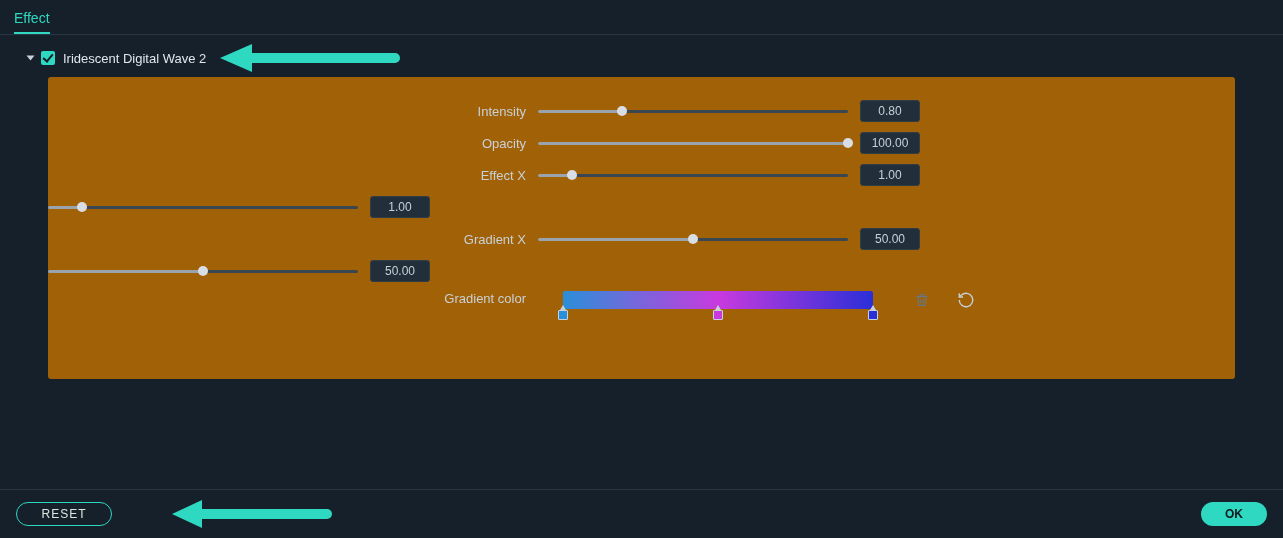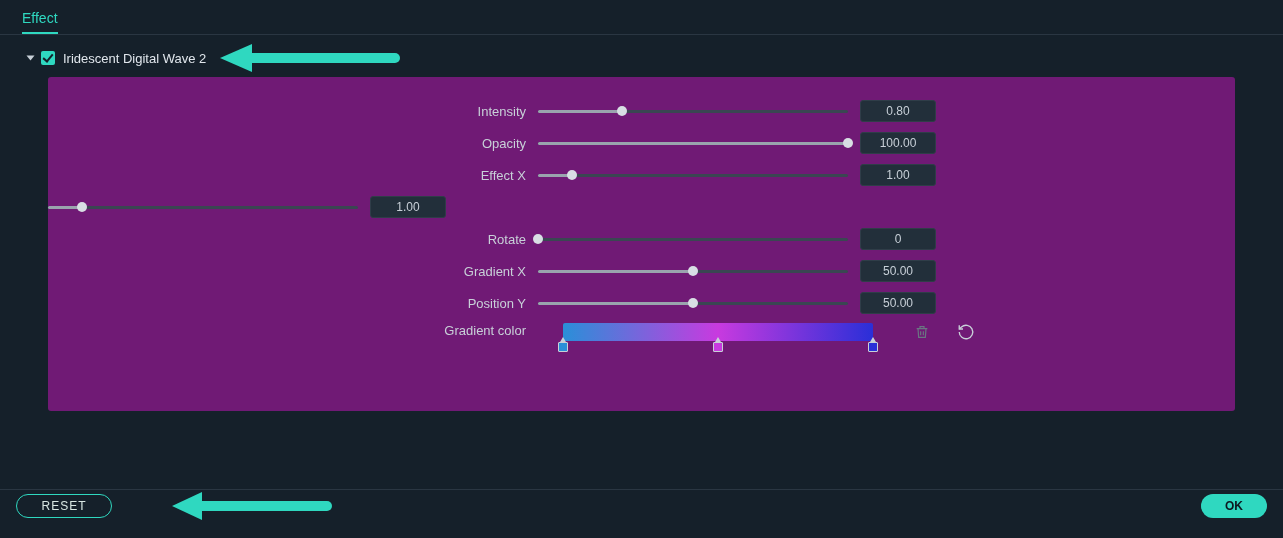--- a/index.html
+++ b/index.html
@@ -7,21 +7,21 @@
     width: 1283px;
     height: 538px;
     background: #15202a;
     font-family: "Segoe UI", Arial, sans-serif;
     font-size: 13px;
     color: #c8d0d8;
     overflow: hidden;
     position: relative;
   }
   .header {
-    padding: 10px 16px 0 20px;
+    padding: 10px 16px 0 12px;
   }
   .tab-title {
     display: inline-block;
     color: #2fd8c0;
     font-size: 14px;
     padding-bottom: 6px;
     border-bottom: 2px solid #2fd8c0;
     margin-left: 2px;
   }
   .divider {
@@ -74,21 +74,21 @@
   .arrow-head {
     position: absolute;
     left: 0; top: -3px;
     width: 0; height: 0;
     border-right: 32px solid #2fd8c0;
     border-top: 14px solid transparent;
     border-bottom: 14px solid transparent;
   }
   .panel {
     margin: 0 48px 0 48px;
-    background: #701a75;
+    background: #a16207;
     border-radius: 3px;
     padding: 18px 0 60px 0;
     position: relative;
   }
   .row {
     display: flex;
     align-items: center;
     height: 32px;
   }
   .lbl {
@@ -121,21 +121,21 @@
   .thumb {
     position: absolute;
     top: 50%;
     width: 10px; height: 10px;
     background: #d8dee4;
     border-radius: 50%;
     transform: translate(-50%, -50%);
   }
   .valbox {
     margin-left: 12px;
-    width: 76px;
+    width: 60px;
     height: 22px;
     background: #222f3a;
     border: 1px solid #2f3d48;
     border-radius: 3px;
     color: #c8d0d8;
     text-align: center;
     font-size: 12px;
     display: flex;
     align-items: center;
     justify-content: center;
@@ -171,21 +171,21 @@
     width: 16px; height: 18px;
     color: #6a7682;
   }
   .icon-reset {
     position: absolute;
     right: 260px;
     color: #c8d0d8;
   }
   .footer {
     position: absolute;
-    bottom: 20px;
+    bottom: 12px;
     left: 0; right: 0;
     display: flex;
     align-items: center;
     padding: 0 16px;
     gap: 48px;
   }
   .btn-reset {
     width: 96px; height: 24px;
     border: 1.5px solid #2fd8c0;
     border-radius: 12px;
@@ -293,44 +293,33 @@
   <div class="row">
     <div class="slider">
       <div class="track">
           <div class="fill" style="width:11%"></div>
         </div>
       <div class="thumb" style="left:11%"></div>
     </div>
     <div class="valbox">1.00</div>
   </div>
 
-  <div class="row">
-    <div class="lbl">Rotate</div>
-    <div class="slider">
-      <div class="track">
-          <div class="fill" style="width:0%"></div>
-        </div>
-      <div class="thumb" style="left:0%"></div>
-    </div>
-    <div class="valbox">0</div>
-  </div>
 
   <div class="row">
     <div class="lbl">Gradient X</div>
     <div class="slider">
       <div class="track">
           <div class="fill" style="width:50%"></div>
         </div>
       <div class="thumb" style="left:50%"></div>
     </div>
     <div class="valbox">50.00</div>
   </div>
 
   <div class="row">
-    <div class="lbl">Position Y</div>
     <div class="slider">
       <div class="track">
           <div class="fill" style="width:50%"></div>
         </div>
       <div class="thumb" style="left:50%"></div>
     </div>
     <div class="valbox">50.00</div>
   </div>
 
   <div class="row" style="align-items:flex-start;padding-top:4px;position:relative;gap:25px;">

